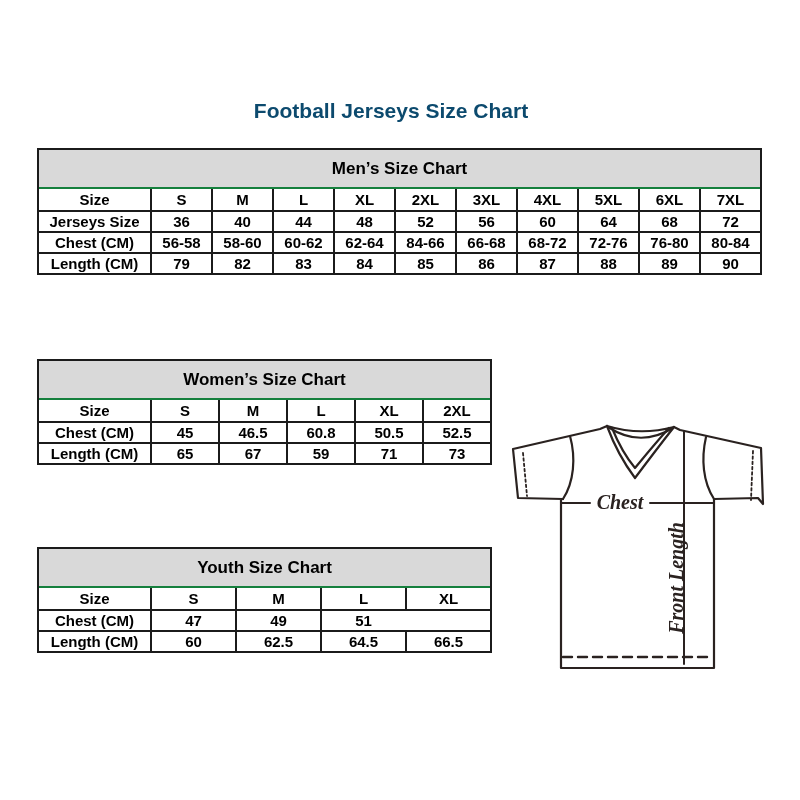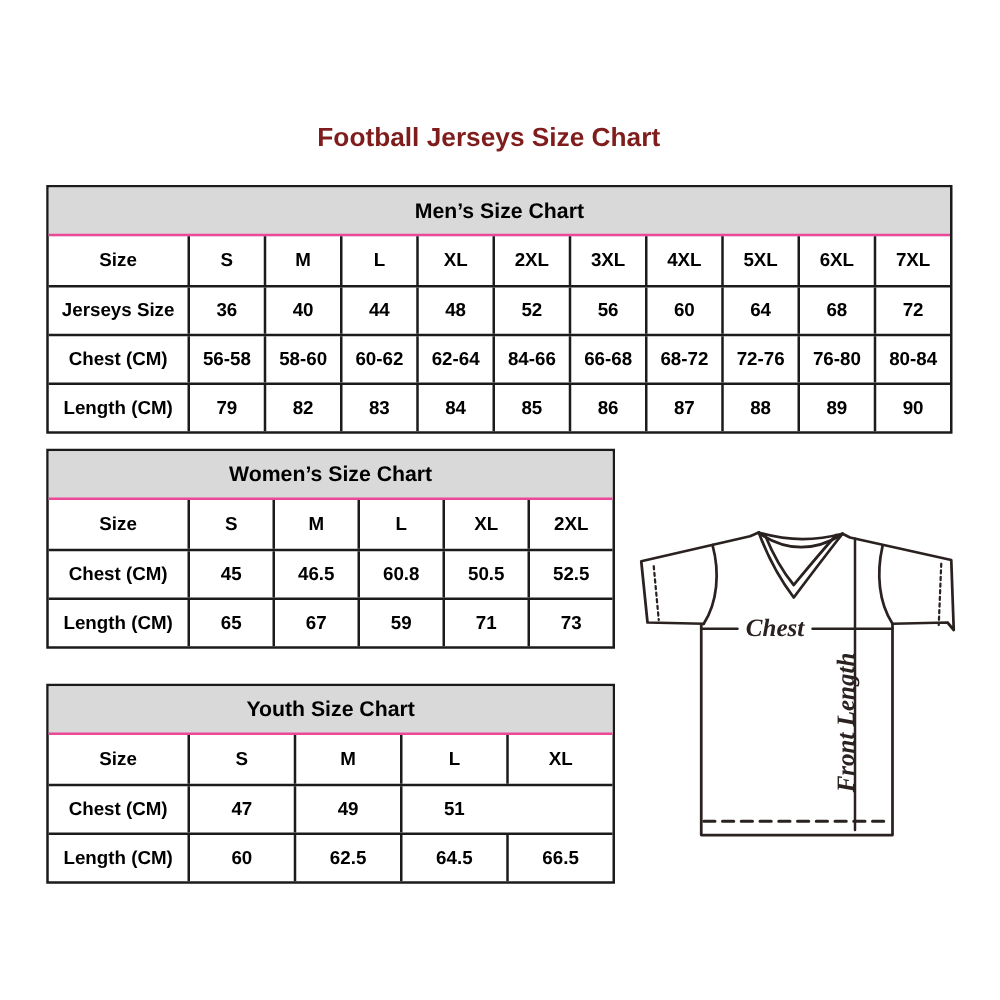--- a/index.html
+++ b/index.html
@@ -14,39 +14,39 @@
     width: 800px; height: 800px;
     background: #ffffff;
     overflow: hidden;
   }
   .title {
     position: absolute;
     top: 99px; left: 0; width: 782px;
     text-align: center;
     font-size: 21px;
     font-weight: 700;
-    color: #7f1d1d;
+    color: #0c4a6e;
   }
   .size-table {
     position: absolute;
     border: 2px solid #1b1b1b;
     background: #fff;
   }
   .size-table.men   { left: 37px; top: 148px; width: 725px; }
   .size-table.women { left: 37px; top: 359px; width: 455px; }
   .size-table.youth { left: 37px; top: 547px; width: 455px; }
   .thead {
     height: 39px;
     background: #d9d9d9;
-    border-bottom: 2px solid #ec4899;
+    border-bottom: 2px solid #15803d;
     display: flex; align-items: center; justify-content: center;
     font-weight: 700;
     font-size: 17px;
   }
-  .trow { display: grid; height: 39px; }
+  .trow { display: grid; height: 21px; }
   .trow + .trow { border-top: 2px solid #1b1b1b; }
   .cell {
     display: flex; align-items: center; justify-content: center;
     font-weight: 700;
     font-size: 15px;
     overflow: hidden;
     white-space: nowrap;
   }
   .cell + .cell { border-left: 2px solid #1b1b1b; }
   .jersey-diagram {

